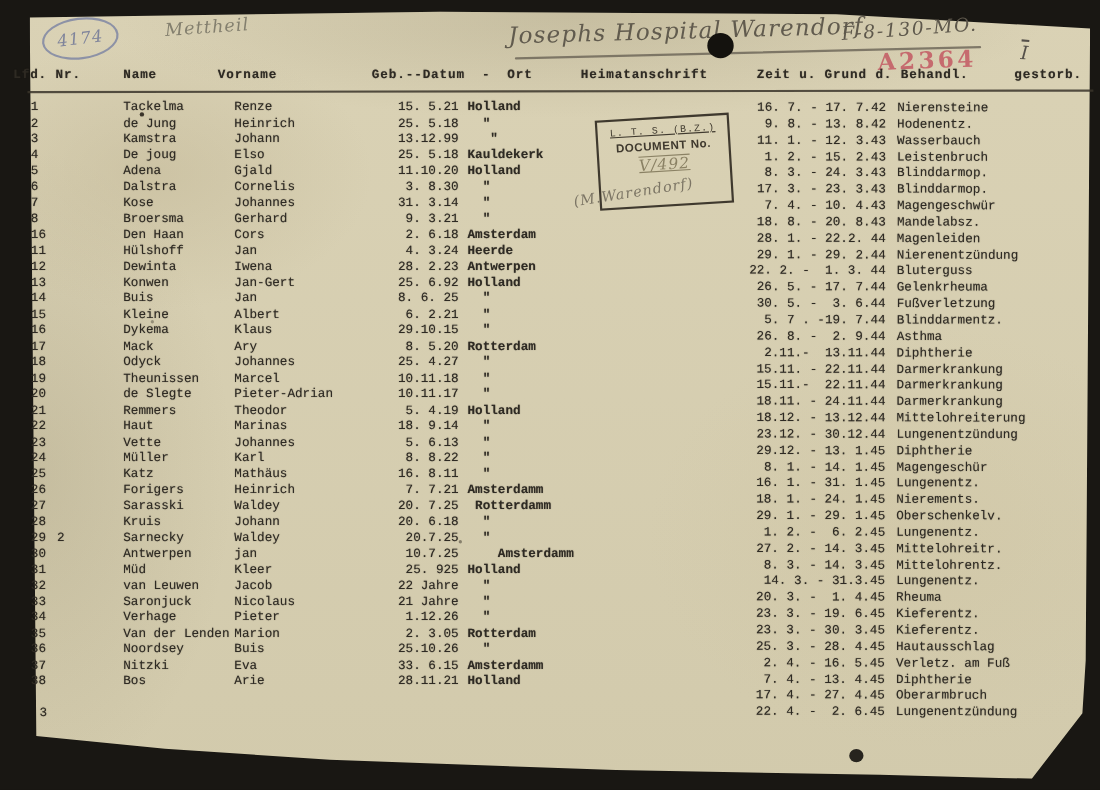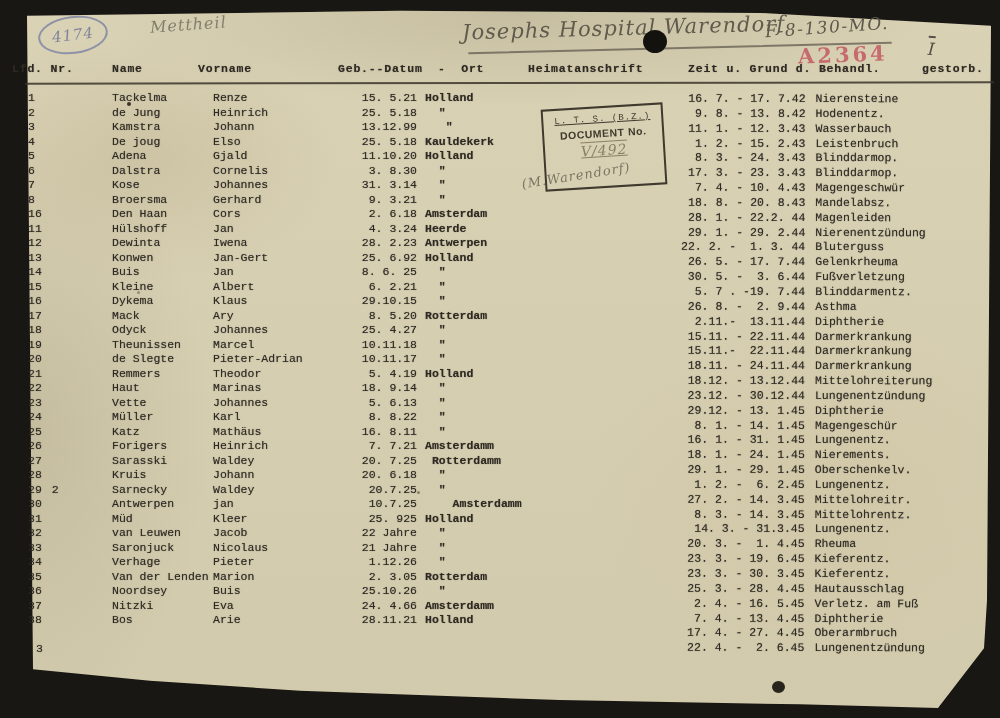--- a/index.html
+++ b/index.html
@@ -125,21 +125,21 @@
     <div class="row"><span class="c c-nr">27</span><span class="c c-name">Sarasski</span><span class="c c-vn">Waldey</span><span class="c c-geb">20. 7.25</span><span class="c c-ort"> Rotterdamm</span></div>
     <div class="row"><span class="c c-nr">28</span><span class="c c-name">Kruis</span><span class="c c-vn">Johann</span><span class="c c-geb">20. 6.18</span><span class="c c-ort">  "</span></div>
     <div class="row"><span class="c c-nr">29<span class="nr-note">2</span></span><span class="c c-name">Sarnecky</span><span class="c c-vn">Waldey</span><span class="c c-geb">20.7.25</span><span class="c c-ort">  "</span></div>
     <div class="row"><span class="c c-nr">30</span><span class="c c-name">Antwerpen</span><span class="c c-vn">jan</span><span class="c c-geb">10.7.25</span><span class="c c-ort">    Amsterdamm</span></div>
     <div class="row"><span class="c c-nr">31</span><span class="c c-name">Müd</span><span class="c c-vn">Kleer</span><span class="c c-geb">25. 925</span><span class="c c-ort">Holland</span></div>
     <div class="row"><span class="c c-nr">32</span><span class="c c-name">van Leuwen</span><span class="c c-vn">Jacob</span><span class="c c-geb">22 Jahre</span><span class="c c-ort">  "</span></div>
     <div class="row"><span class="c c-nr">33</span><span class="c c-name">Saronjuck</span><span class="c c-vn">Nicolaus</span><span class="c c-geb">21 Jahre</span><span class="c c-ort">  "</span></div>
     <div class="row"><span class="c c-nr">34</span><span class="c c-name">Verhage</span><span class="c c-vn">Pieter</span><span class="c c-geb"> 1.12.26</span><span class="c c-ort">  "</span></div>
     <div class="row"><span class="c c-nr">35</span><span class="c c-name">Van der Lenden</span><span class="c c-vn">Marion</span><span class="c c-geb"> 2. 3.05</span><span class="c c-ort">Rotterdam</span></div>
     <div class="row"><span class="c c-nr">36</span><span class="c c-name">Noordsey</span><span class="c c-vn">Buis</span><span class="c c-geb">25.10.26</span><span class="c c-ort">  "</span></div>
-    <div class="row"><span class="c c-nr">37</span><span class="c c-name">Nitzki</span><span class="c c-vn">Eva</span><span class="c c-geb">24. 4.66</span><span class="c c-ort">Amsterdamm</span></div>
+    <div class="row"><span class="c c-nr">37</span><span class="c c-name">Nitzki</span><span class="c c-vn">Eva</span><span class="c c-geb">33. 6.15</span><span class="c c-ort">Amsterdamm</span></div>
     <div class="row"><span class="c c-nr">38</span><span class="c c-name">Bos</span><span class="c c-vn">Arie</span><span class="c c-geb">28.11.21</span><span class="c c-ort">Holland</span></div>
   </div>
 <div class="rows-right typed">
     <div class="row"><span class="c c-zeit">16. 7. - 17. 7.42</span><span class="c c-grund">Nierensteine</span></div>
     <div class="row"><span class="c c-zeit"> 9. 8. - 13. 8.42</span><span class="c c-grund">Hodenentz.</span></div>
     <div class="row"><span class="c c-zeit">11. 1. - 12. 3.43</span><span class="c c-grund">Wasserbauch</span></div>
     <div class="row"><span class="c c-zeit"> 1. 2. - 15. 2.43</span><span class="c c-grund">Leistenbruch</span></div>
     <div class="row"><span class="c c-zeit"> 8. 3. - 24. 3.43</span><span class="c c-grund">Blinddarmop.</span></div>
     <div class="row"><span class="c c-zeit">17. 3. - 23. 3.43</span><span class="c c-grund">Blinddarmop.</span></div>
     <div class="row"><span class="c c-zeit"> 7. 4. - 10. 4.43</span><span class="c c-grund">Magengeschwür</span></div>

